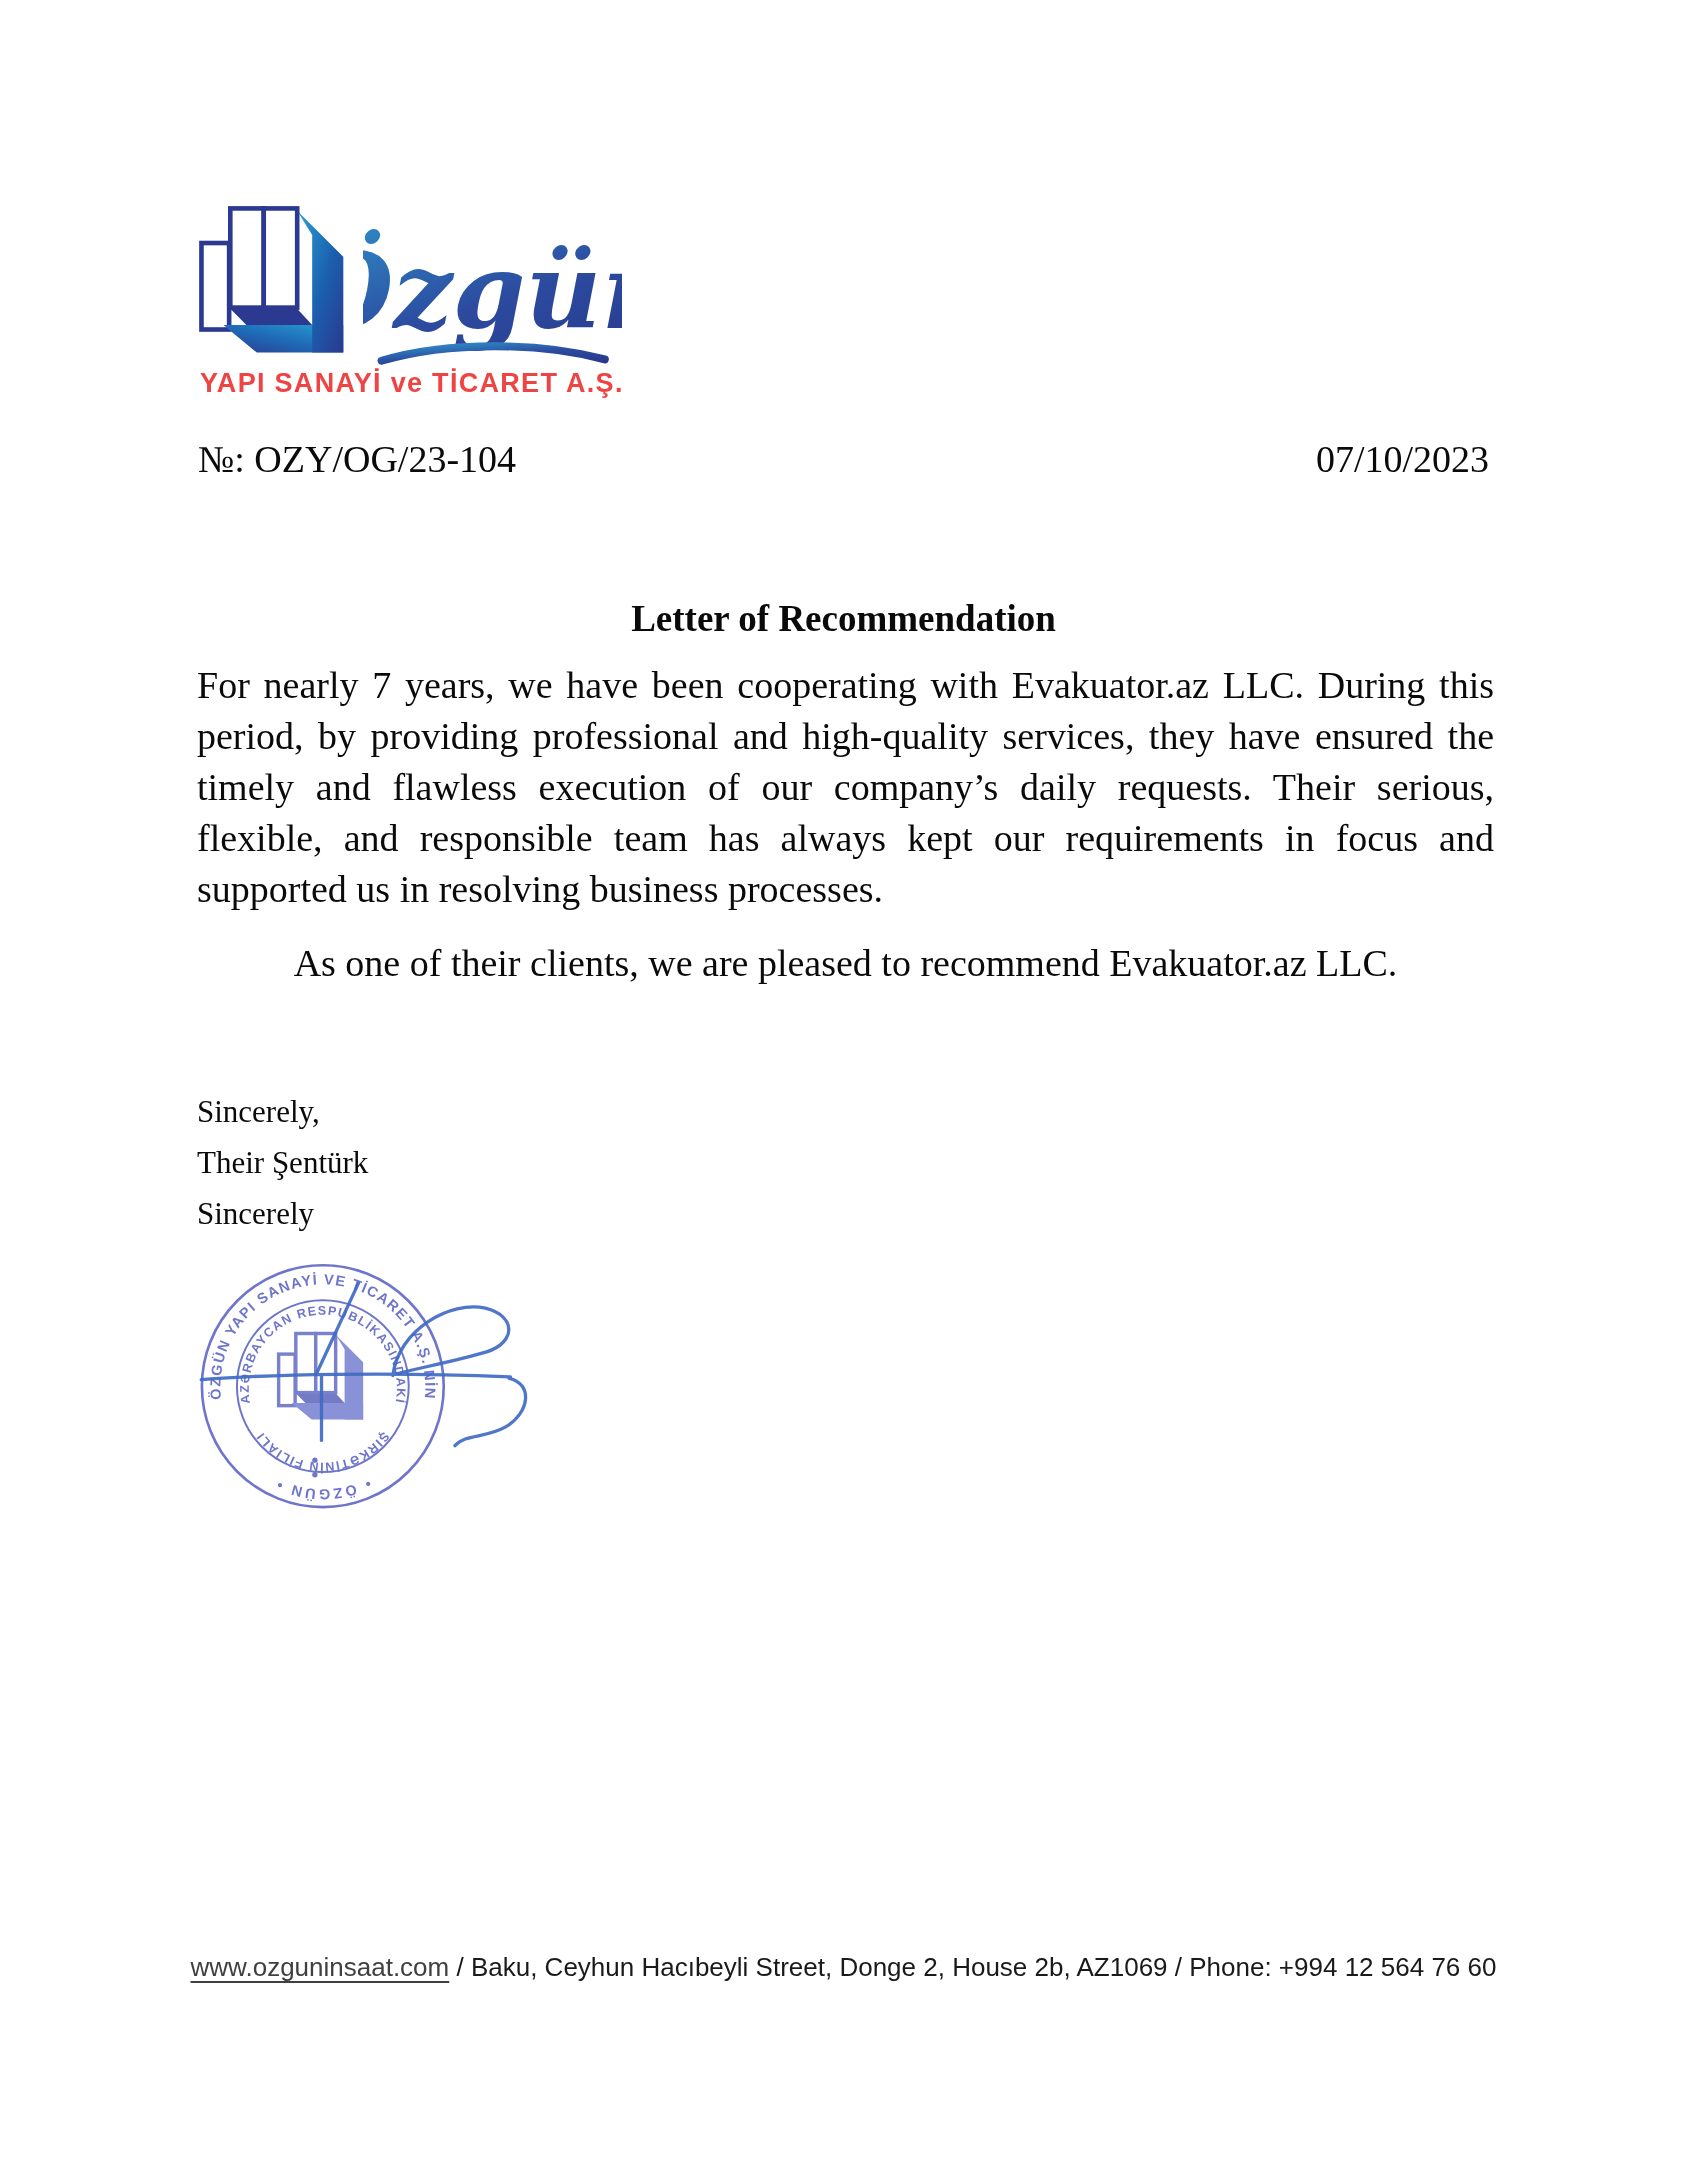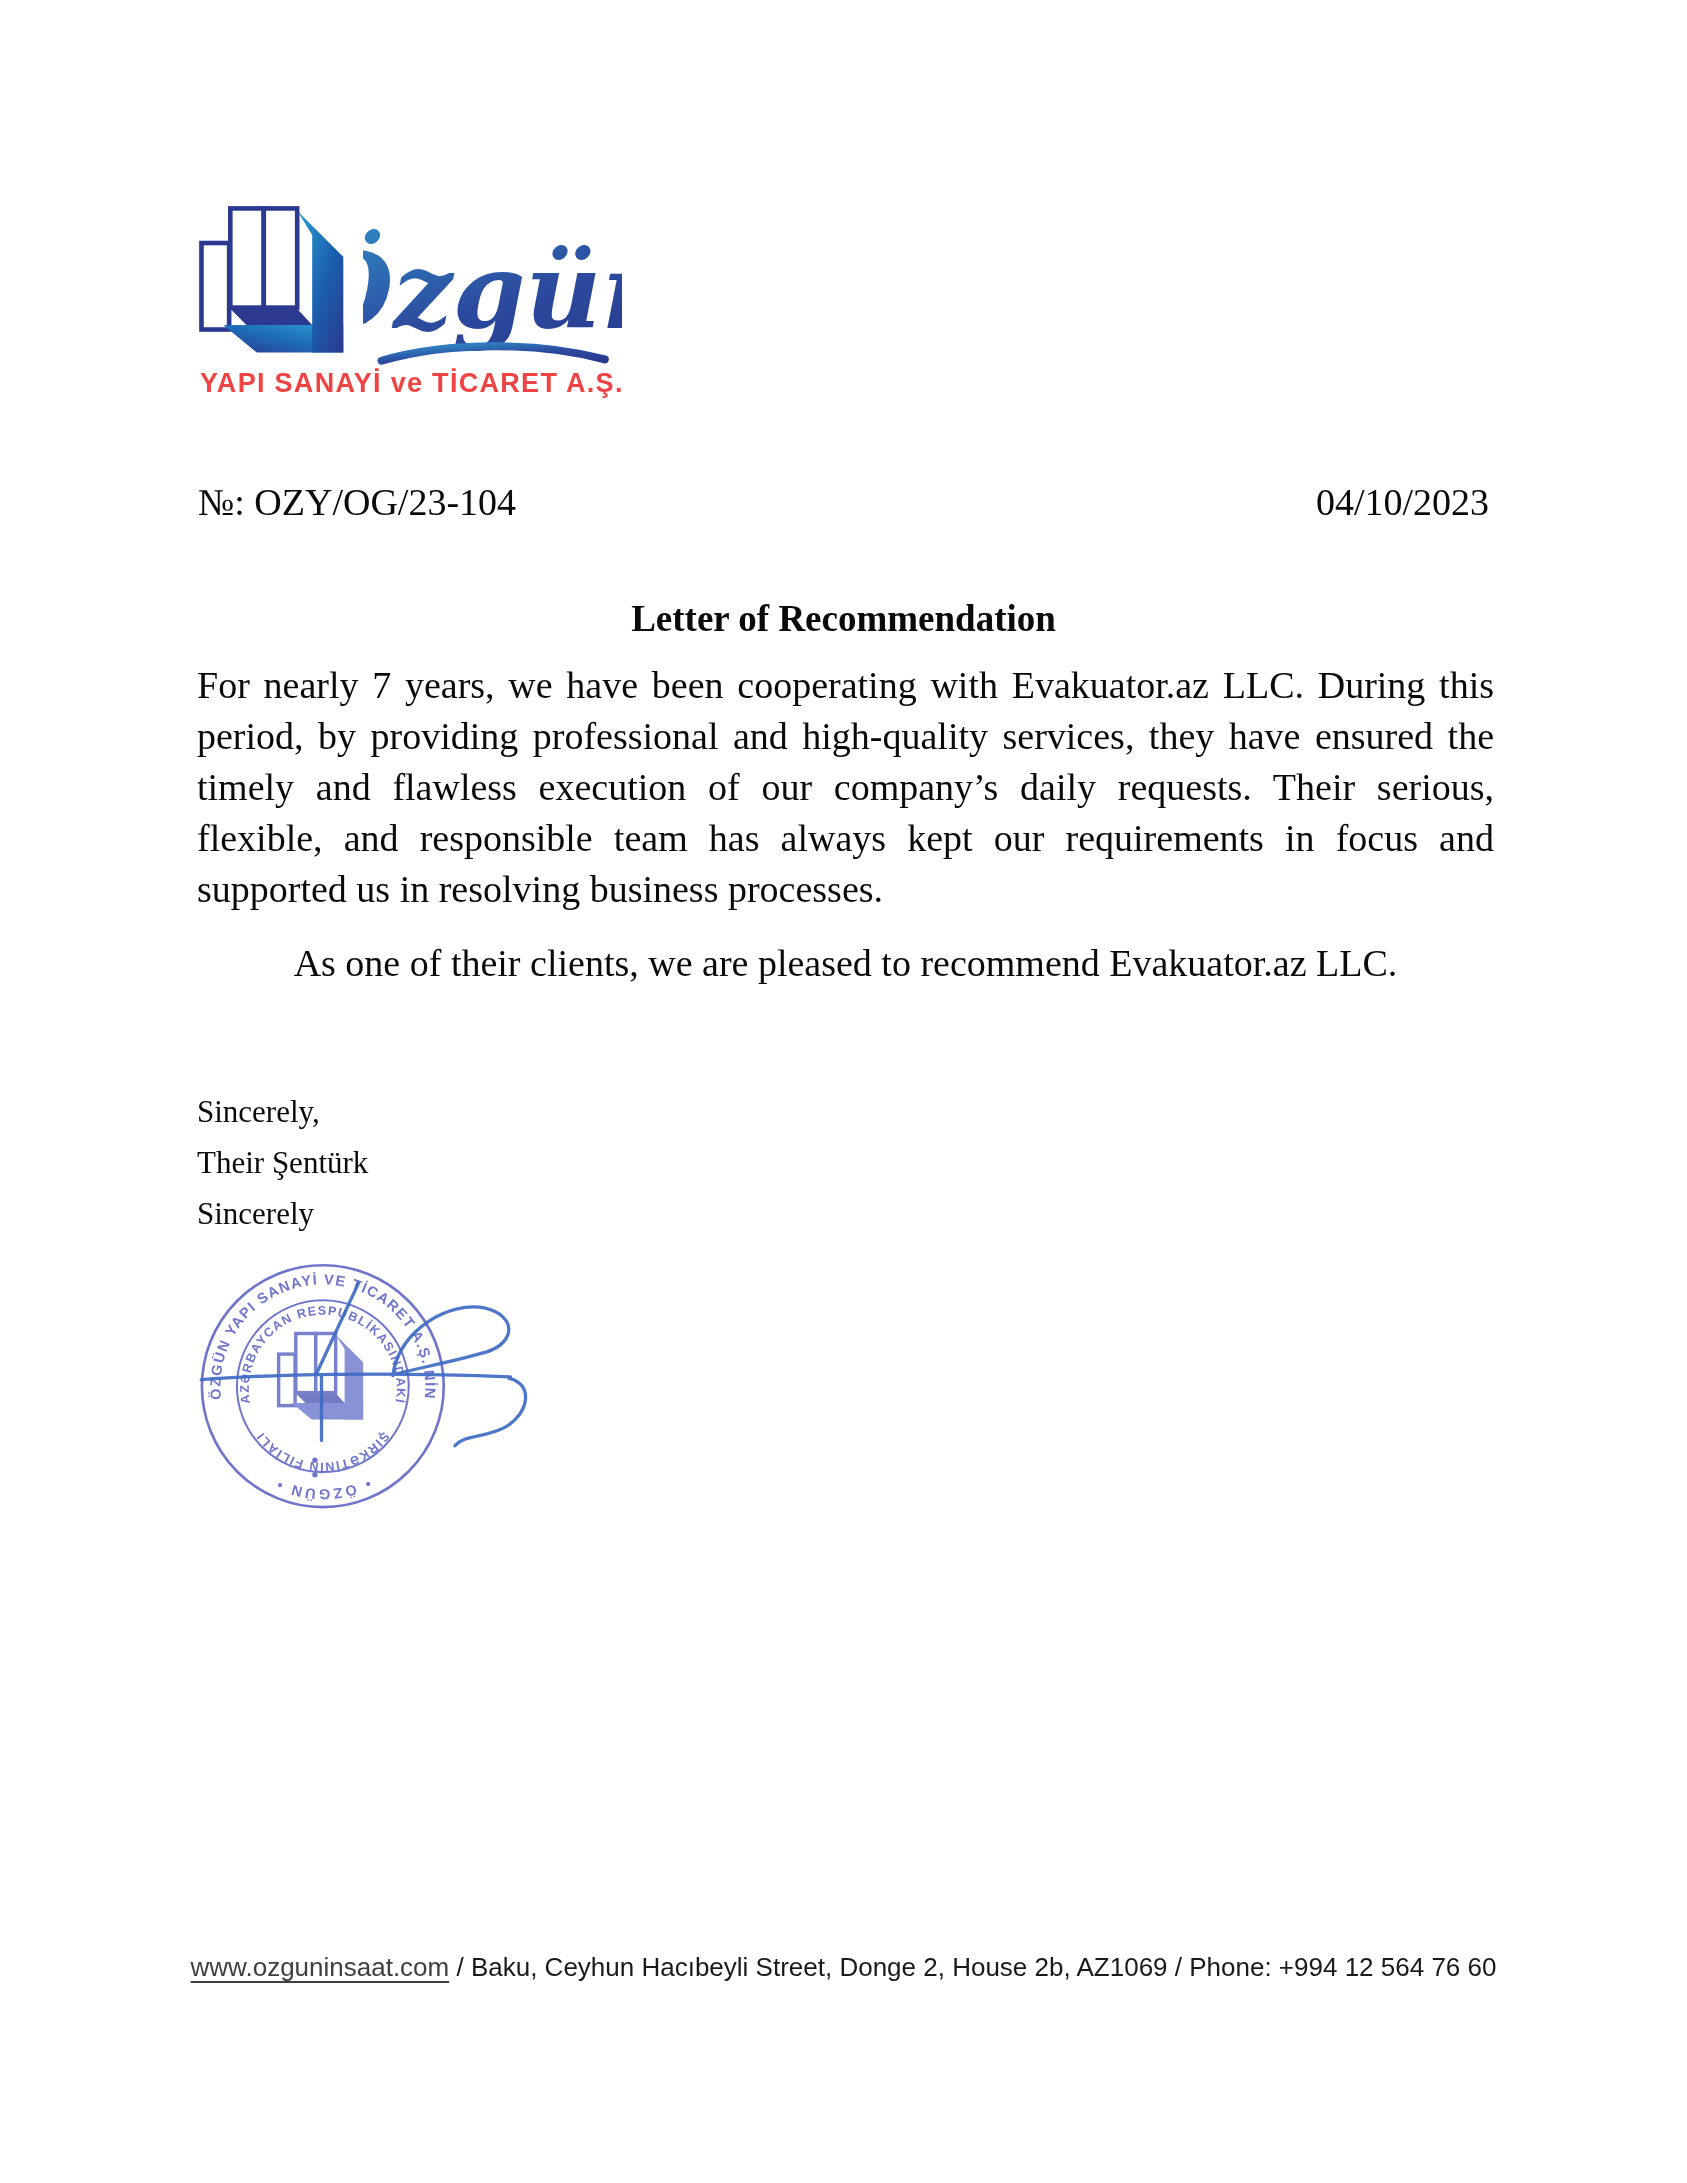--- a/index.html
+++ b/index.html
@@ -18,21 +18,20 @@
     position:absolute;left:200px;top:368px;
     font-family:"Liberation Sans", sans-serif;
     font-weight:bold;font-size:27px;letter-spacing:1.3px;
     color:#ef4444;white-space:nowrap;
   }
   
   .ref-row{
     position:absolute;left:198px;right:198px;top:437px;
     display:flex;justify-content:space-between;
     font-size:38px;
-    margin-top:43px;
   }
   
   .title{
     position:absolute;left:0;right:0;top:597px;
     text-align:center;font-weight:bold;font-size:37px;
   }
   .para{
     position:absolute;left:197px;width:1297px;
     font-size:38px;line-height:51px;
     text-align:justify;
@@ -99,21 +98,21 @@
       </linearGradient>
     </defs>
     <text x="192" y="228" text-anchor="middle" font-family="DejaVu Serif, serif" font-style="italic" font-weight="bold" font-size="158" fill="url(#gs)">Özgün</text>
     <path d="M 28,278 C 130,248 270,250 366,276" stroke="url(#gs)" stroke-width="12" fill="none" stroke-linecap="round"></path>
   </svg>
 
   <div class="logo-subtitle">YAPI SANAYİ ve TİCARET A.Ş.</div>
 
   <div class="ref-row">
     <span>№: OZY/OG/23-104</span>
-    <span>04/10/2023</span>
+    <span>07/10/2023</span>
   </div>
 
   <div class="title">Letter of Recommendation</div>
 
   <div class="para para1">For nearly 7 years, we have been cooperating with Evakuator.az LLC. During this period, by providing professional and high-quality services, they have ensured the timely and flawless execution of our company’s daily requests. Their serious, flexible, and responsible team has always kept our requirements in focus and supported us in resolving business processes.</div>
   <div class="para para2">As one of their clients, we are pleased to recommend Evakuator.az LLC.</div>
 
   <div class="closing">
     <div>Sincerely,</div>
     <div>Their Şentürk</div>

